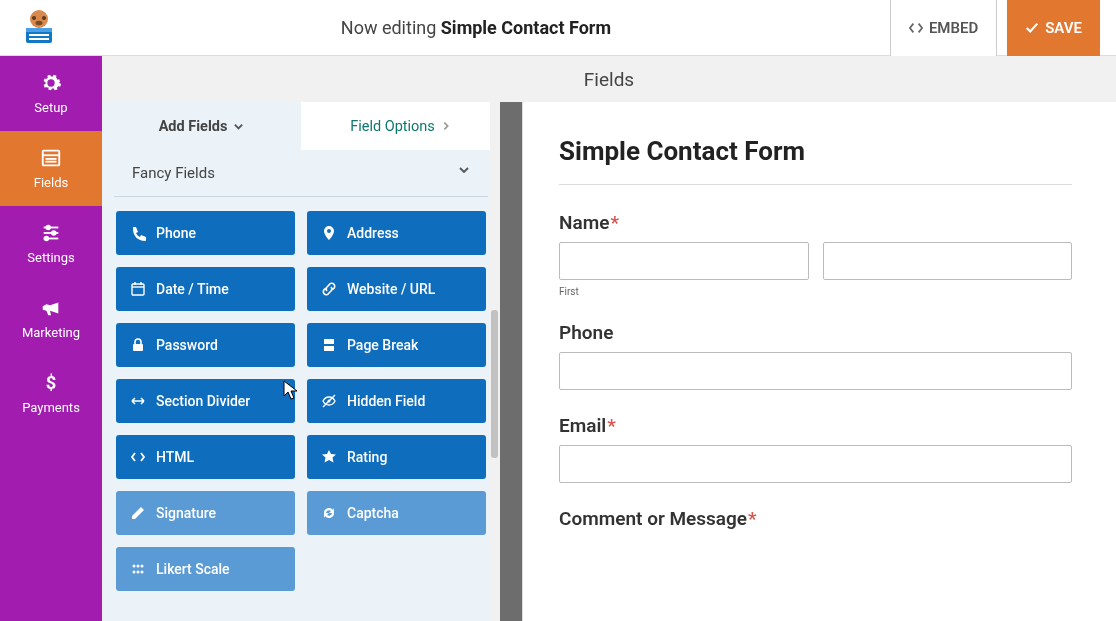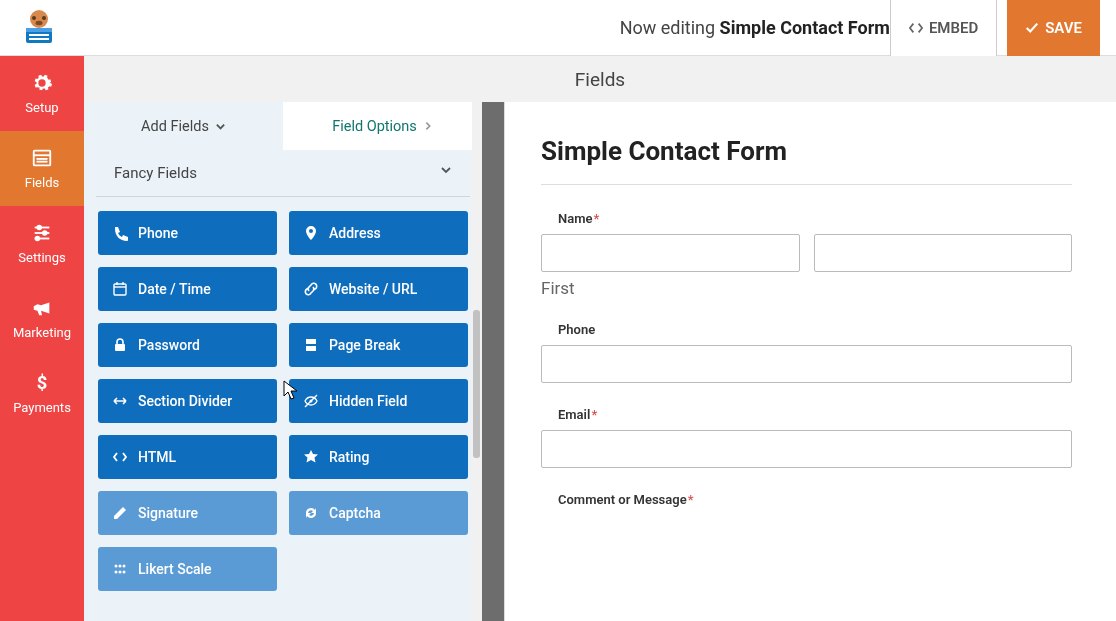--- a/index.html
+++ b/index.html
@@ -2,68 +2,68 @@
 <html><head>
 <meta charset="utf-8">
 <style>
   * { box-sizing: border-box; margin: 0; padding: 0; font-family: -apple-system, BlinkMacSystemFont, "Segoe UI", Roboto, Arial, sans-serif; }
   body { width: 1116px; height: 621px; overflow: hidden; background: #f1f1f1; }
 
   
   .topbar { height: 56px; background: #fff; display: flex; align-items: center; padding: 0 16px; border-bottom: 1px solid #ddd; }
   .logo { width: 46px; height: 40px; display:flex; align-items:center; justify-content:center; }
   .logo svg { width:44px; height:38px; }
-  .title-area { flex:1; text-align:right; font-size: 18px; color:#444; }
+  .title-area { flex:1; text-align:center; font-size: 18px; color:#444; }
   .title-area b { color:#222; font-weight:700; }
   .top-actions { display:flex; gap:10px; }
   .btn { display:flex; align-items:center; gap:6px; padding:25px 18px; border-radius:3px; font-size:15px; font-weight:600; cursor:pointer; border:none; }
   .btn-embed { background:#fff; border:1px solid #ccc; color:#555; }
   .btn-save { background:#e27730; color:#fff; }
   .small-icon { width:14px; height:14px; display:inline-block; }
 
   .main { display:flex; height: calc(621px - 56px); }
 
   
-  .sidebar { width: 84px; background:#ef4444; display:flex; flex-direction:column; }
+  .sidebar { width: 102px; background:#a21caf; display:flex; flex-direction:column; }
   .sidebar-item { display:flex; flex-direction:column; align-items:center; justify-content:center; gap:6px; height:75px; color:#fff; font-size:13px; cursor:pointer; }
   .sidebar-item.active { background:#e27730; }
   .sidebar-icon { width:22px; height:22px; }
 
   
   .center { flex:1; display:flex; flex-direction:column; background:#f1f1f1; }
   .center-header { height:46px; display:flex; align-items:center; justify-content:center; font-size:19px; color:#444; background:#f1f1f1; }
   .center-body { flex:1; display:flex; overflow:hidden; }
 
   
   .fields-panel { width: 398px; background:#ebf3f9; display:flex; flex-direction:column; position:relative; }
   .tabs { height:48px; display:flex; }
   .tab { flex:1; display:flex; align-items:center; justify-content:center; gap:6px; font-size:14.5px; color:#444; cursor:pointer; }
-  .tab.add { background:#ebf3f9; font-weight:400; }
+  .tab.add { background:#ebf3f9; font-weight:700; }
   .tab.opts { background:#fff; color:#0f766e; }
   .group-title { padding:14px 18px; font-size:15px; color:#444; display:flex; justify-content:space-between; align-items:flex-start; border-bottom:1px solid #cad7e1; margin: 0 12px; }
   .field-grid { padding:14px; display:grid; grid-template-columns: 1fr 1fr; gap:12px; }
   .field-btn { background:#0e6dbd; color:#fff; border:none; border-radius:3px; padding:14px 14px; display:flex; align-items:center; gap:10px; font-size:14px; cursor:pointer; font-weight:500; }
   .field-btn.dim { background:#5b9bd5; }
   .field-icon { width:16px; height:16px; flex-shrink:0; }
   .scrollbar { position:absolute; right:0; top:0; width:10px; height:100%; background:#f1f1f1; }
   .scrollbar .thumb { position:absolute; left:1px; top:208px; width:7px; height:148px; background:#c1c1c1; border-radius:3px; }
 
   .divider-col { width:22px; background:#6d6d6d; }
 
   
   .preview { flex:1; background:#fff; padding:34px 44px 0 36px; overflow:auto; border-left:1px solid #ddd; }
   .preview h1 { font-size:26px; font-weight:700; color:#222; margin-bottom:18px; }
   .preview hr { border:none; border-top:1px solid #ddd; margin-bottom:26px; }
-  .form-label { font-size:13px; color:#333; font-weight:600; margin-bottom:8px; display:block;margin-left:17px; }
+  .form-label { font-size:19px; color:#333; font-weight:600; margin-bottom:8px; display:block; }
   .req { color:#d9534f; margin-left:1px; }
   .row { margin-bottom:24px; }
   .name-row { display:flex; gap:14px; }
   .name-col { flex:1; }
   .text-input { width:100%; height:38px; border:1px solid #bbb; border-radius:2px; padding:6px 8px; font-size:14px; }
-  .sublabel { font-size:17px; color:#666; margin-top:6px; display:block; }
+  .sublabel { font-size:10px; color:#666; margin-top:6px; display:block; }
 
   .cursor { position:fixed; left:283px; top:380px; width:18px; height:20px; pointer-events:none; }
 </style>
 </head>
 <body>
 
 <div class="topbar">
   <div class="logo">
     <svg viewBox="0 0 44 38">
       <circle cx="22" cy="10" r="9" fill="#d9894e"></circle>

